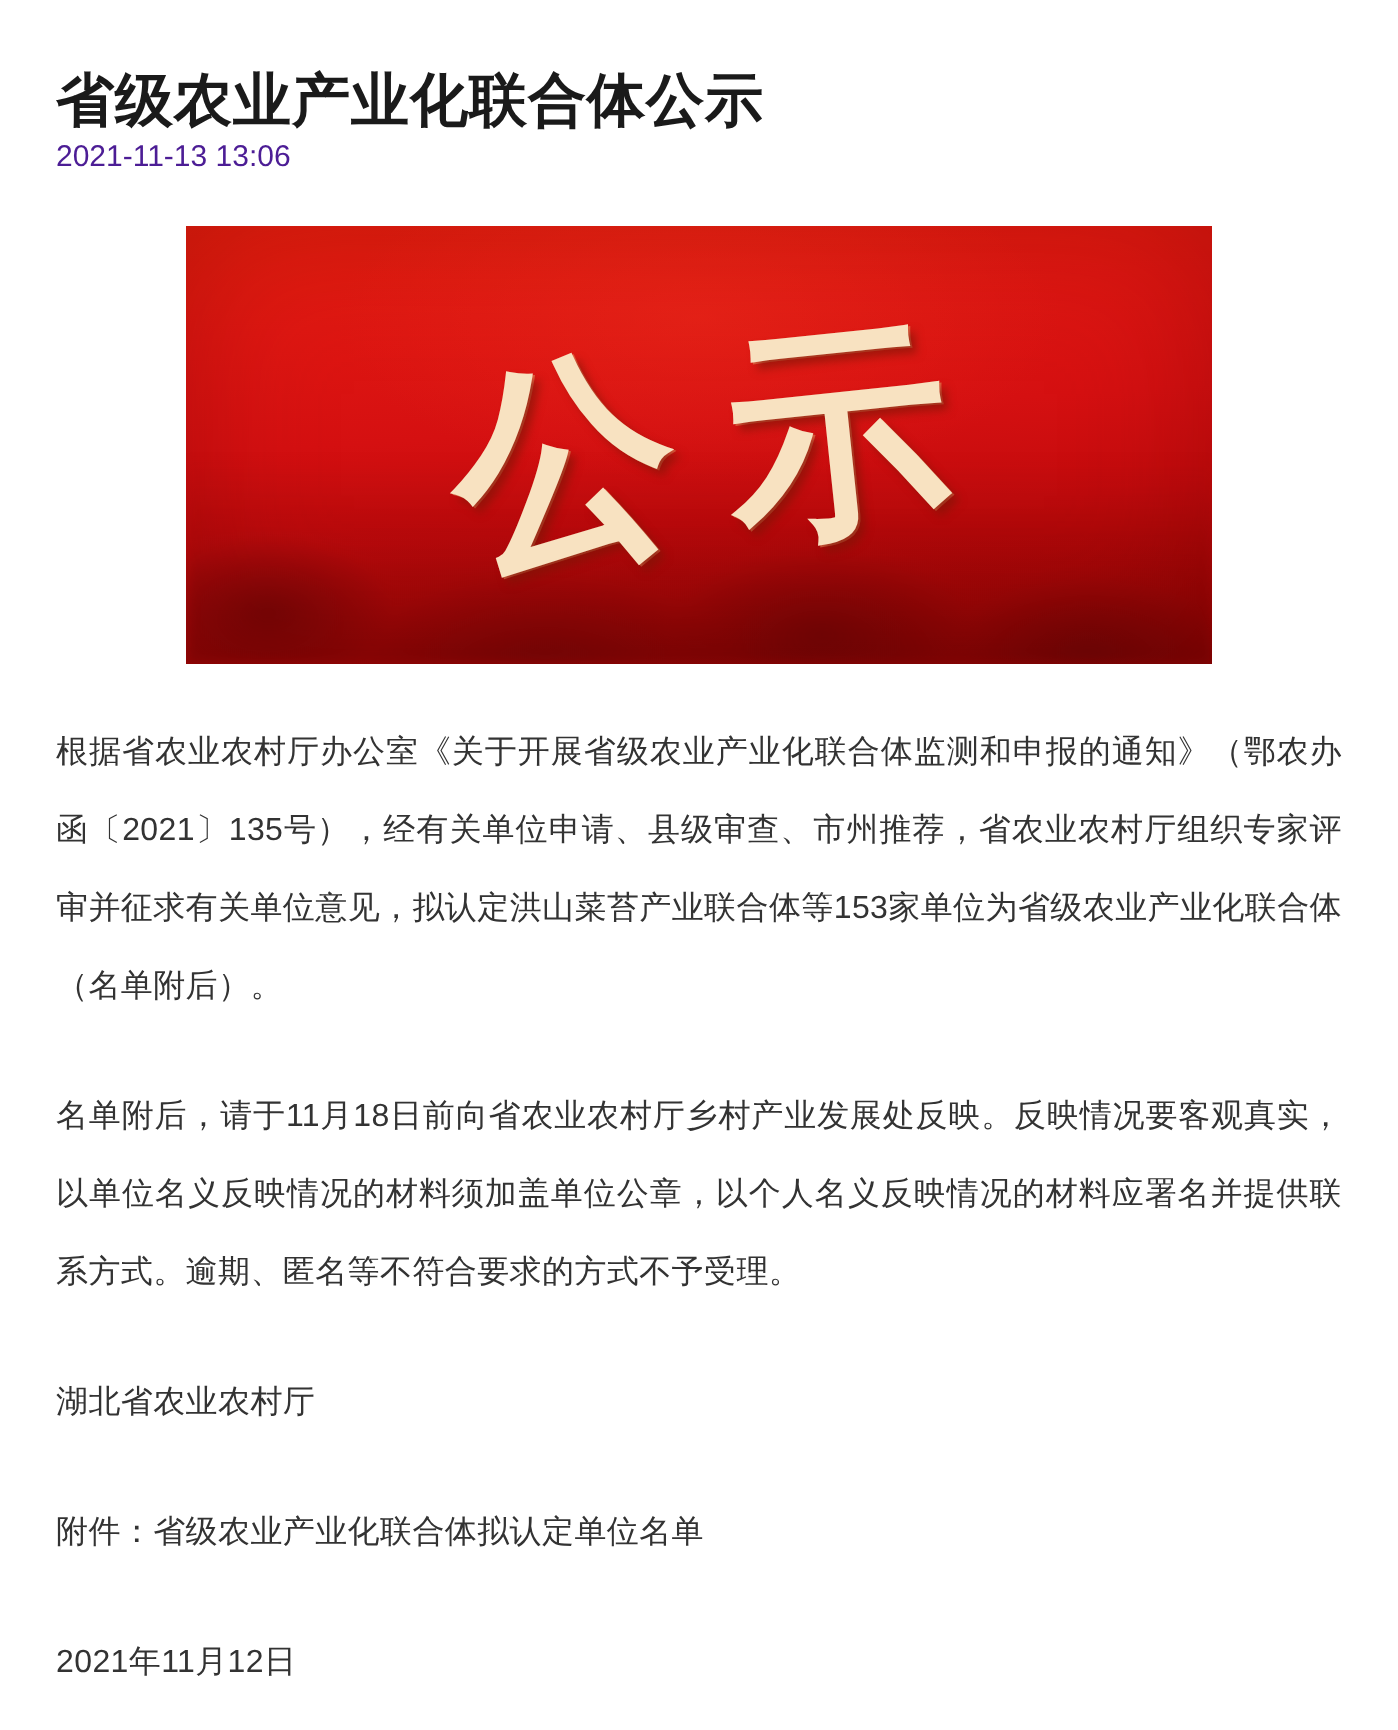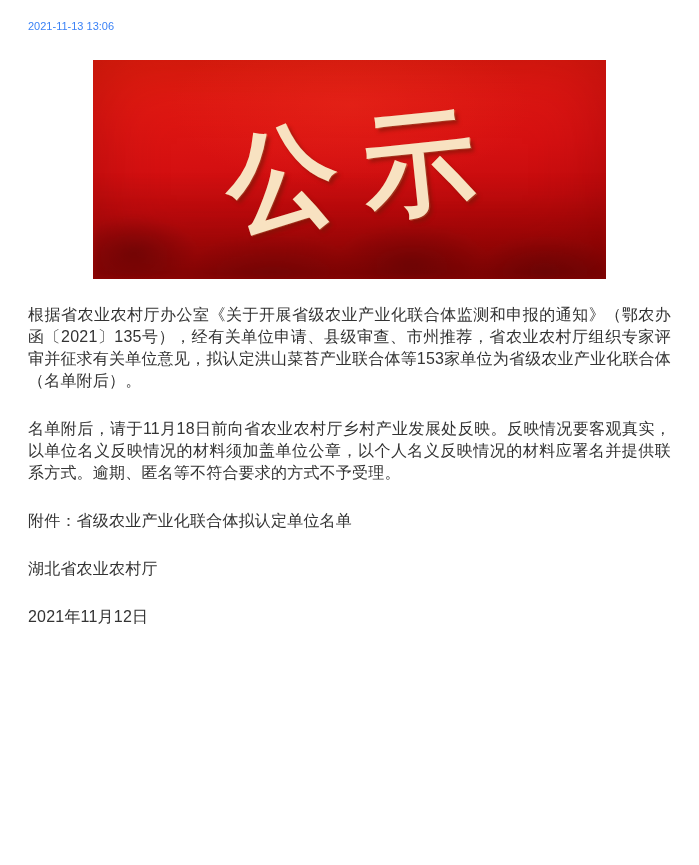--- a/index.html
+++ b/index.html
@@ -19,24 +19,23 @@
   }
   .page-title {
     margin: 33px 0 0 0;
     font-size: 29px;
     line-height: 36px;
     font-weight: bold;
     color: #1a1a1a;
     letter-spacing: 0.5px;
   }
   .pub-time {
-    margin-top: 16px;
-    font-size: 11px;
+    font-size: 15px;
     line-height: 20px;
-    color: #3b82f6;
+    color: #4c1d95;
   }
   
   .banner {
     position: relative;
     width: 513px;
     height: 219px;
     margin: 24px auto 0 auto;
     background: linear-gradient(176deg,
       #e8200f 0%,
       #e01712 22%,
@@ -81,46 +80,47 @@
   .banner-char {
     display: inline-block;
     line-height: 1;
   }
   .banner-char.gong { transform: rotate(-4deg) translateY(3px); }
   .banner-char.shi  { transform: rotate(-1deg); }
   
   .article p {
     margin: 26px 0 0 0;
     font-size: 16px;
-    line-height: 22px;
+    line-height: 39px;
     color: #333333;
     text-align: justify;
     letter-spacing: 0.2px;
   }
   .article p.first { margin-top: 25px; }
   .article p.last  { }
 </style>
 </head>
 <body>
 
 <div class="page">
 
+  <h1 class="page-title">省级农业产业化联合体公示</h1>
 
   <div class="pub-time">2021-11-13 13:06</div>
 
   <div class="banner">
     <div class="banner-glow"></div>
     <div class="banner-shade"></div>
     <div class="banner-text">
       <span class="banner-char gong">公</span>
       <span class="banner-char shi">示</span>
     </div>
   </div>
 
   <div class="article">
     <p class="first">根据省农业农村厅办公室《关于开展省级农业产业化联合体监测和申报的通知》（鄂农办函〔2021〕135号），经有关单位申请、县级审查、市州推荐，省农业农村厅组织专家评审并征求有关单位意见，拟认定洪山菜苔产业联合体等153家单位为省级农业产业化联合体（名单附后）。</p>
     <p>名单附后，请于11月18日前向省农业农村厅乡村产业发展处反映。反映情况要客观真实，以单位名义反映情况的材料须加盖单位公章，以个人名义反映情况的材料应署名并提供联系方式。逾期、匿名等不符合要求的方式不予受理。</p>
+    <p>湖北省农业农村厅</p>
     <p>附件：省级农业产业化联合体拟认定单位名单</p>
-    <p>湖北省农业农村厅</p>
     <p class="last">2021年11月12日</p>
   </div>
 
 </div>
 
 </body></html>

